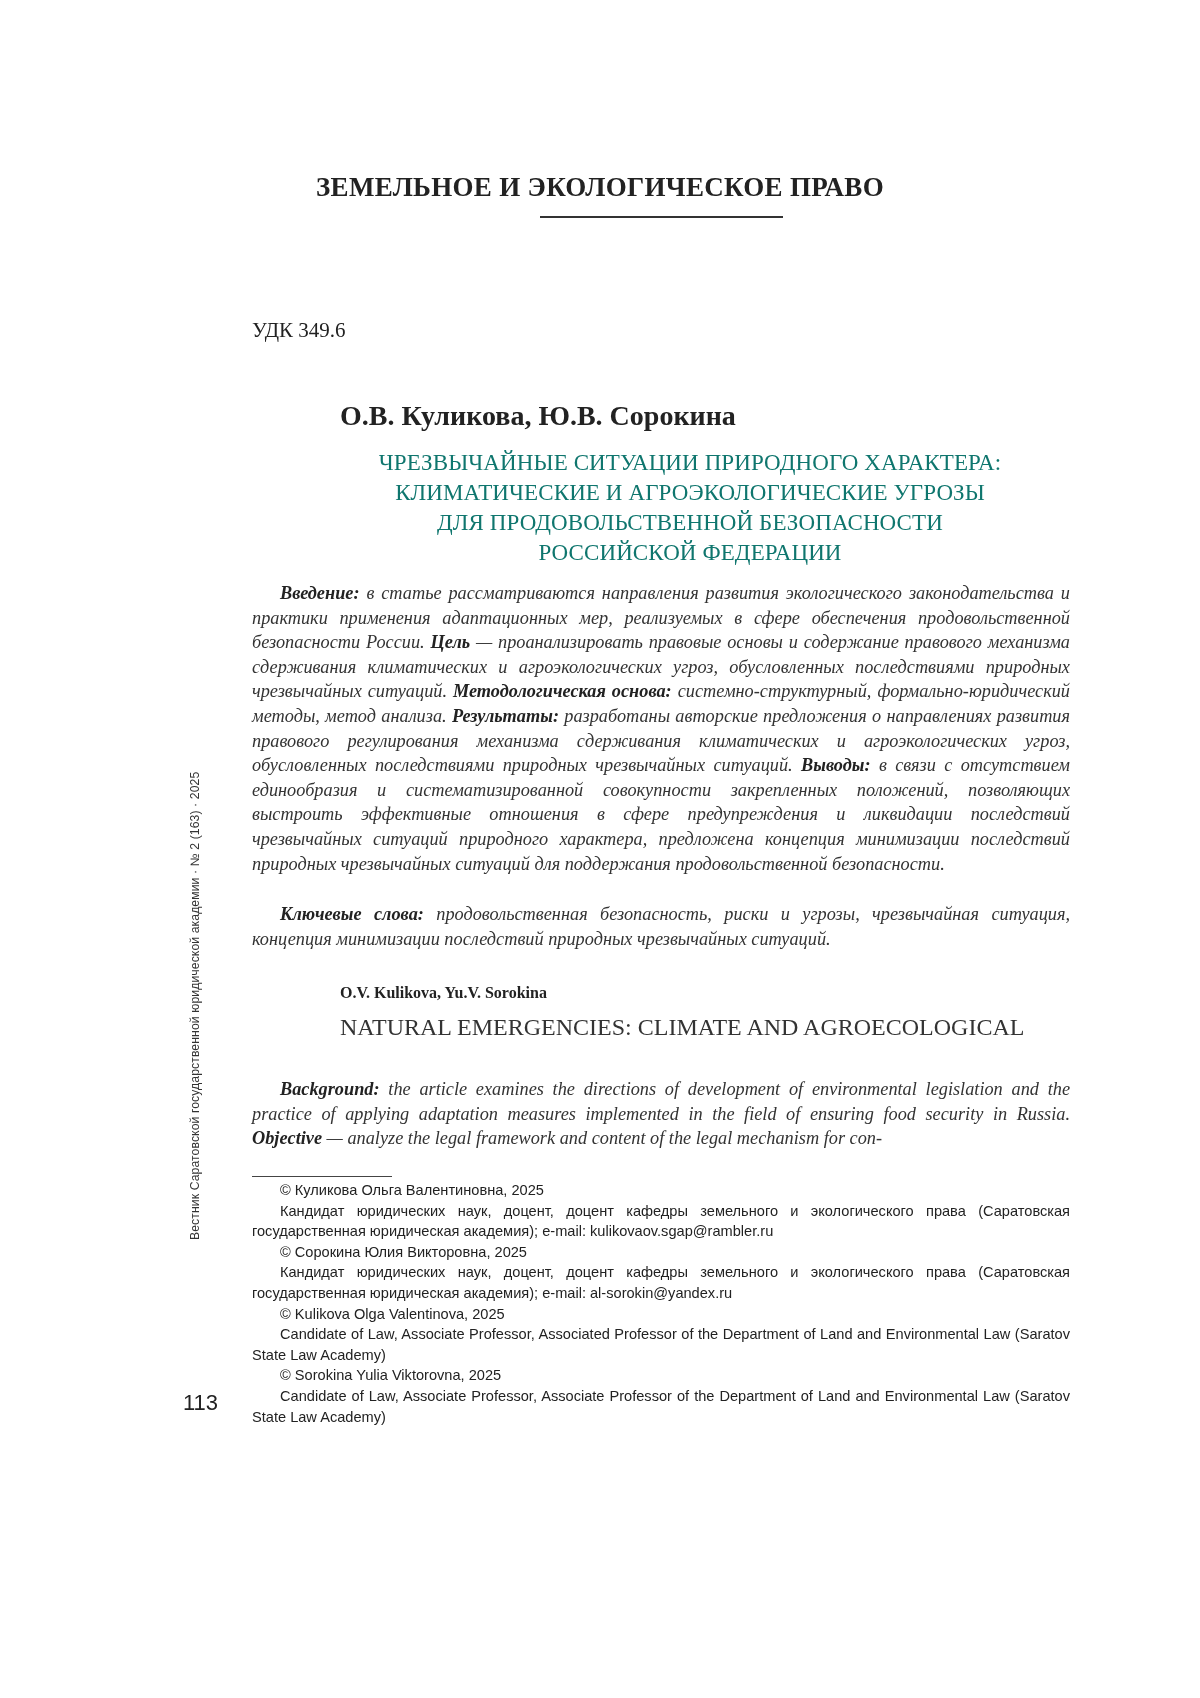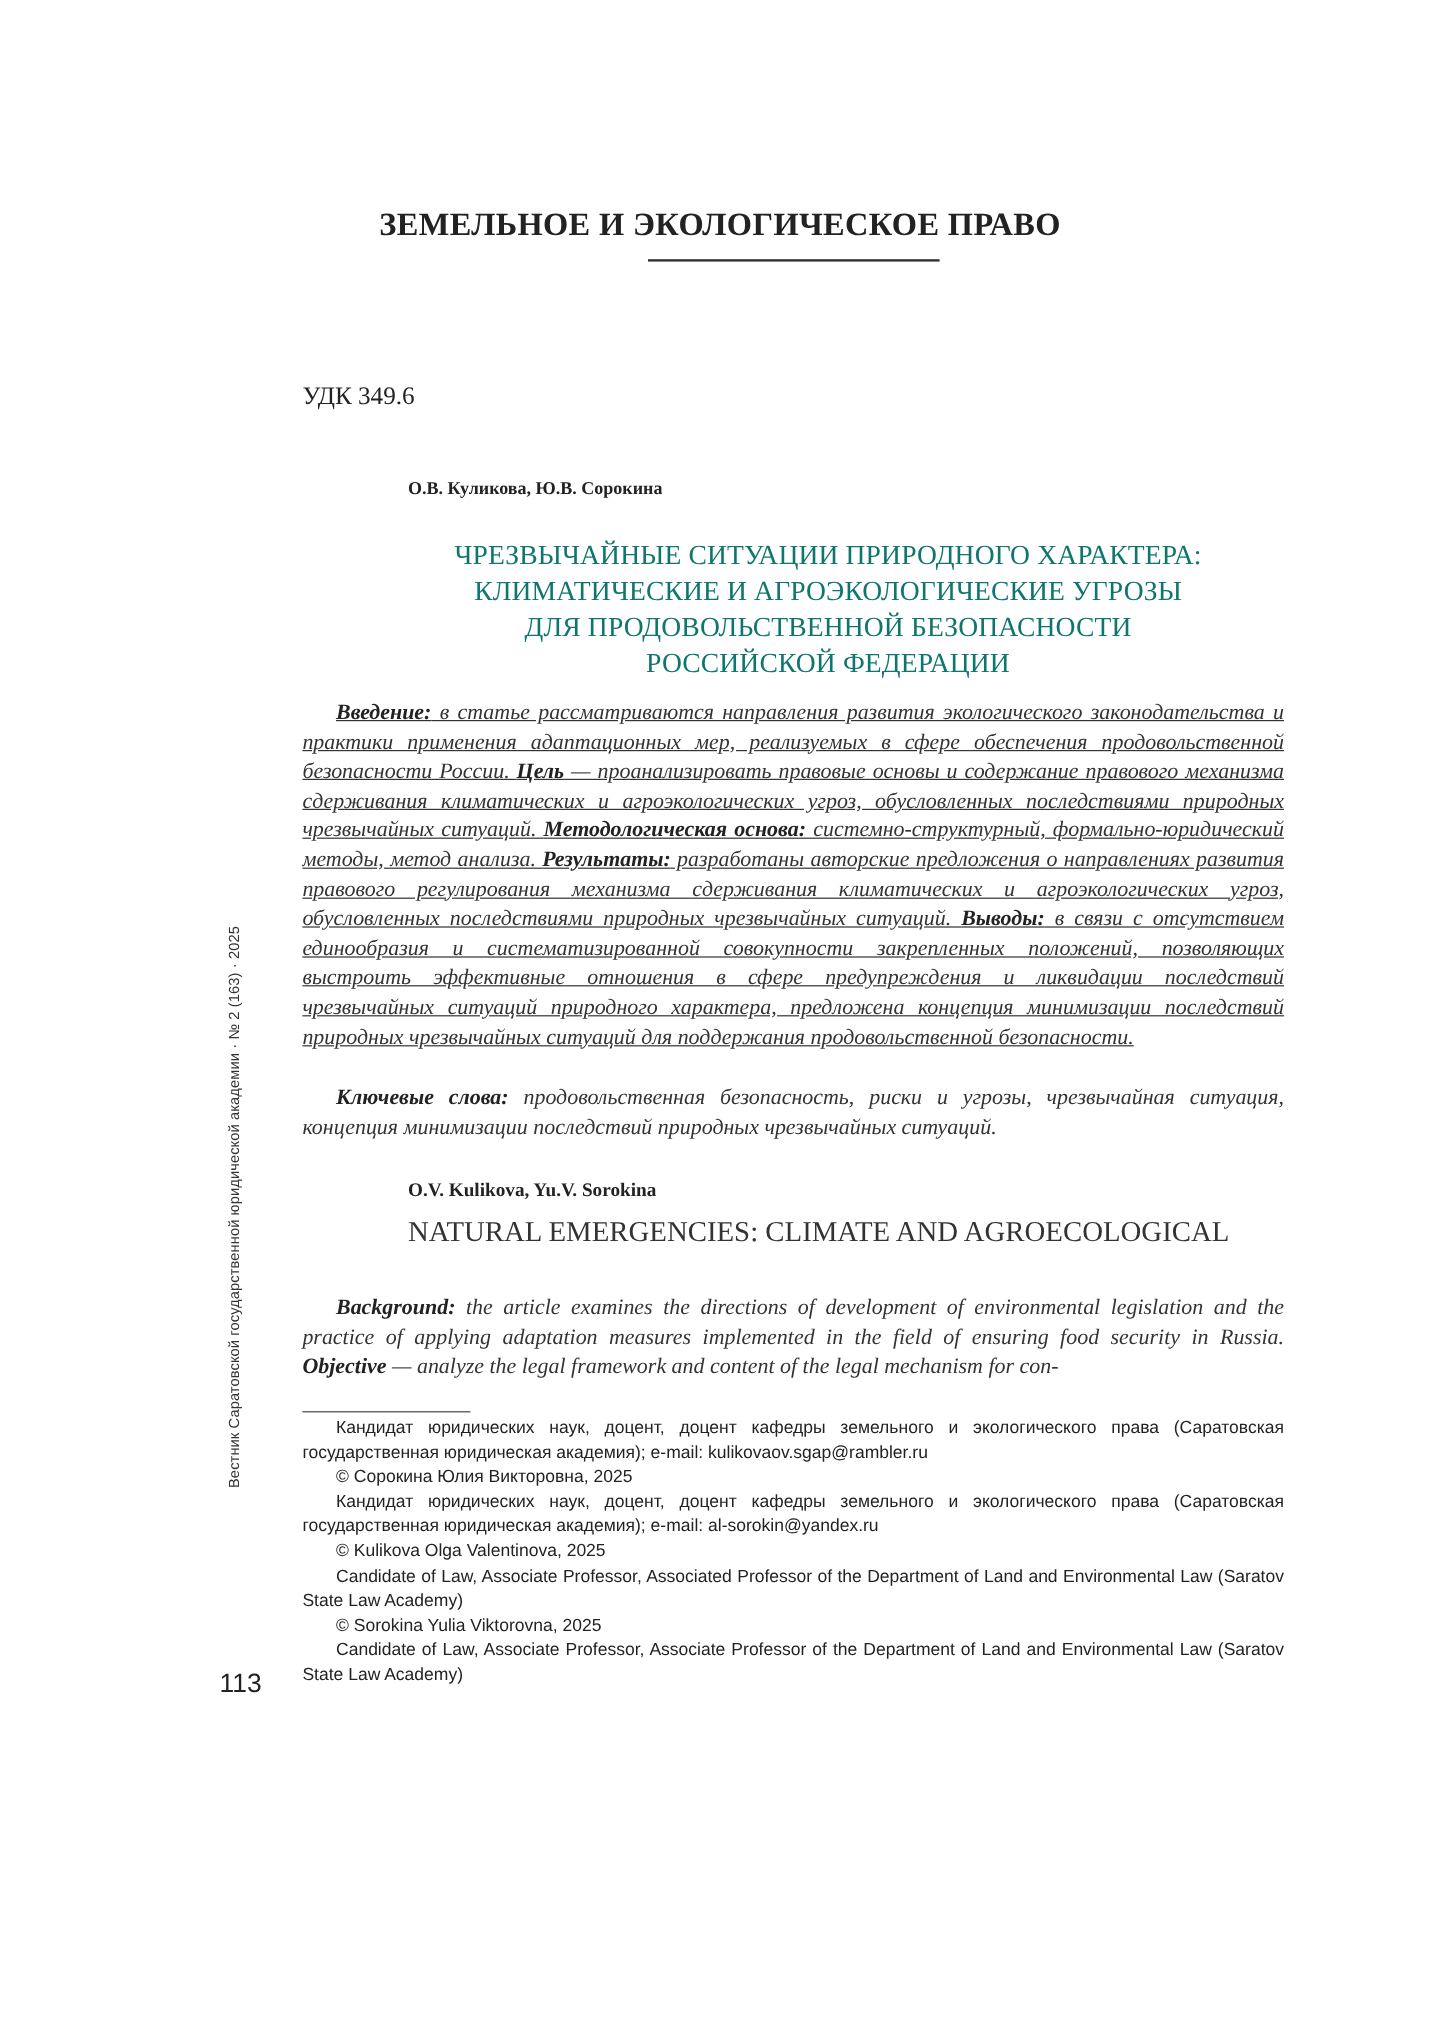--- a/index.html
+++ b/index.html
@@ -4,29 +4,29 @@
 <style>
   html, body { margin: 0; padding: 0; background: #ffffff; }
   body { width: 1200px; height: 1698px; position: relative; overflow: hidden; color: #222; }
 
   #section-header { position: absolute; top: 172px; left: 0; width: 1200px; text-align: center; }
   #section-title { font-family: "Liberation Serif", serif; font-weight: bold; font-size: 27px; letter-spacing: 0.3px; color: #222; display: inline-block; text-align: center; }
   #section-rule { position: absolute; top: 216px; left: 540px; width: 243px; height: 2px; background: #333; }
 
   #doi-block { position: absolute; top: 316px; left: 252px; font-family: "Liberation Serif", serif; font-size: 21px; line-height: 28px; color: #222; }
 
-  #authors-ru { position: absolute; top: 400px; left: 340px; font-family: "Liberation Serif", serif; font-weight: bold; font-size: 15px; color: #222; }
+  #authors-ru { position: absolute; top: 400px; left: 340px; font-family: "Liberation Serif", serif; font-weight: bold; font-size: 28px; color: #222; }
 
   #title-ru { position: absolute; top: 448px; left: 340px; width: 700px; font-family: "Liberation Serif", serif; font-size: 23px; line-height: 30px; color: #0f766e; letter-spacing: 0.1px; text-align: center; }
   #title-ru div { white-space: nowrap; }
 
   .abstract { position: absolute; left: 252px; width: 818px; font-family: "Liberation Serif", serif; font-style: italic; font-size: 18.3px; line-height: 24.6px; color: #333; text-align: justify; }
   .abstract p { margin: 0; text-indent: 28px; }
   .abstract b { font-style: italic; font-weight: bold; color: #222; }
-  #abstract-ru { top: 581px; text-decoration: underline; }
+  #abstract-ru { top: 581px; }
   #keywords-ru { top: 902px; }
 
   #authors-en { position: absolute; top: 972px; left: 340px; font-family: "Liberation Serif", serif; font-weight: bold; font-size: 16px; color: #222; margin-top: 12px; }
 
   #title-en { position: absolute; top: 1013px; left: 340px; font-family: "Liberation Serif", serif; font-size: 24px; line-height: 28px; color: #333; }
   #title-en div { white-space: nowrap; }
 
   #abstract-en { top: 1077px; }
 
   #footnote-rule { position: absolute; top: 1176px; left: 252px; width: 140px; height: 1px; background: #444; }
@@ -73,20 +73,21 @@
   <div>NATURAL EMERGENCIES: CLIMATE AND AGROECOLOGICAL</div>
 </div>
 
 <div id="abstract-en" class="abstract">
   <p><b>Background:</b><span> the article examines the directions of development of environmental legislation and the practice of applying adaptation measures implemented in the field of ensuring food security in Russia. </span><b>Objective</b><span> — analyze the legal framework and content of the legal mechanism for con-</span></p>
 </div>
 
 <div id="footnote-rule"></div>
 
 <div id="footnotes">
+  <p>©  Куликова Ольга Валентиновна, 2025</p>
   <p>Кандидат юридических наук, доцент, доцент кафедры земельного и экологического права (Саратовская государственная юридическая академия); e-mail: kulikovaov.sgap@rambler.ru</p>
   <p>©  Сорокина Юлия Викторовна, 2025</p>
   <p>Кандидат юридических наук, доцент, доцент кафедры земельного и экологического права (Саратовская государственная юридическая академия); e-mail: al-sorokin@yandex.ru</p>
   <p>©  Kulikova Olga Valentinova, 2025</p>
   <p>Candidate of Law, Associate Professor, Associated Professor of the Department of Land and Environmental Law (Saratov State Law Academy)</p>
   <p>©  Sorokina Yulia Viktorovna, 2025</p>
   <p>Candidate of Law, Associate Professor, Associate Professor of the Department of Land and Environmental Law (Saratov State Law Academy)</p>
 </div>
 
 <div id="page-number">113</div>

